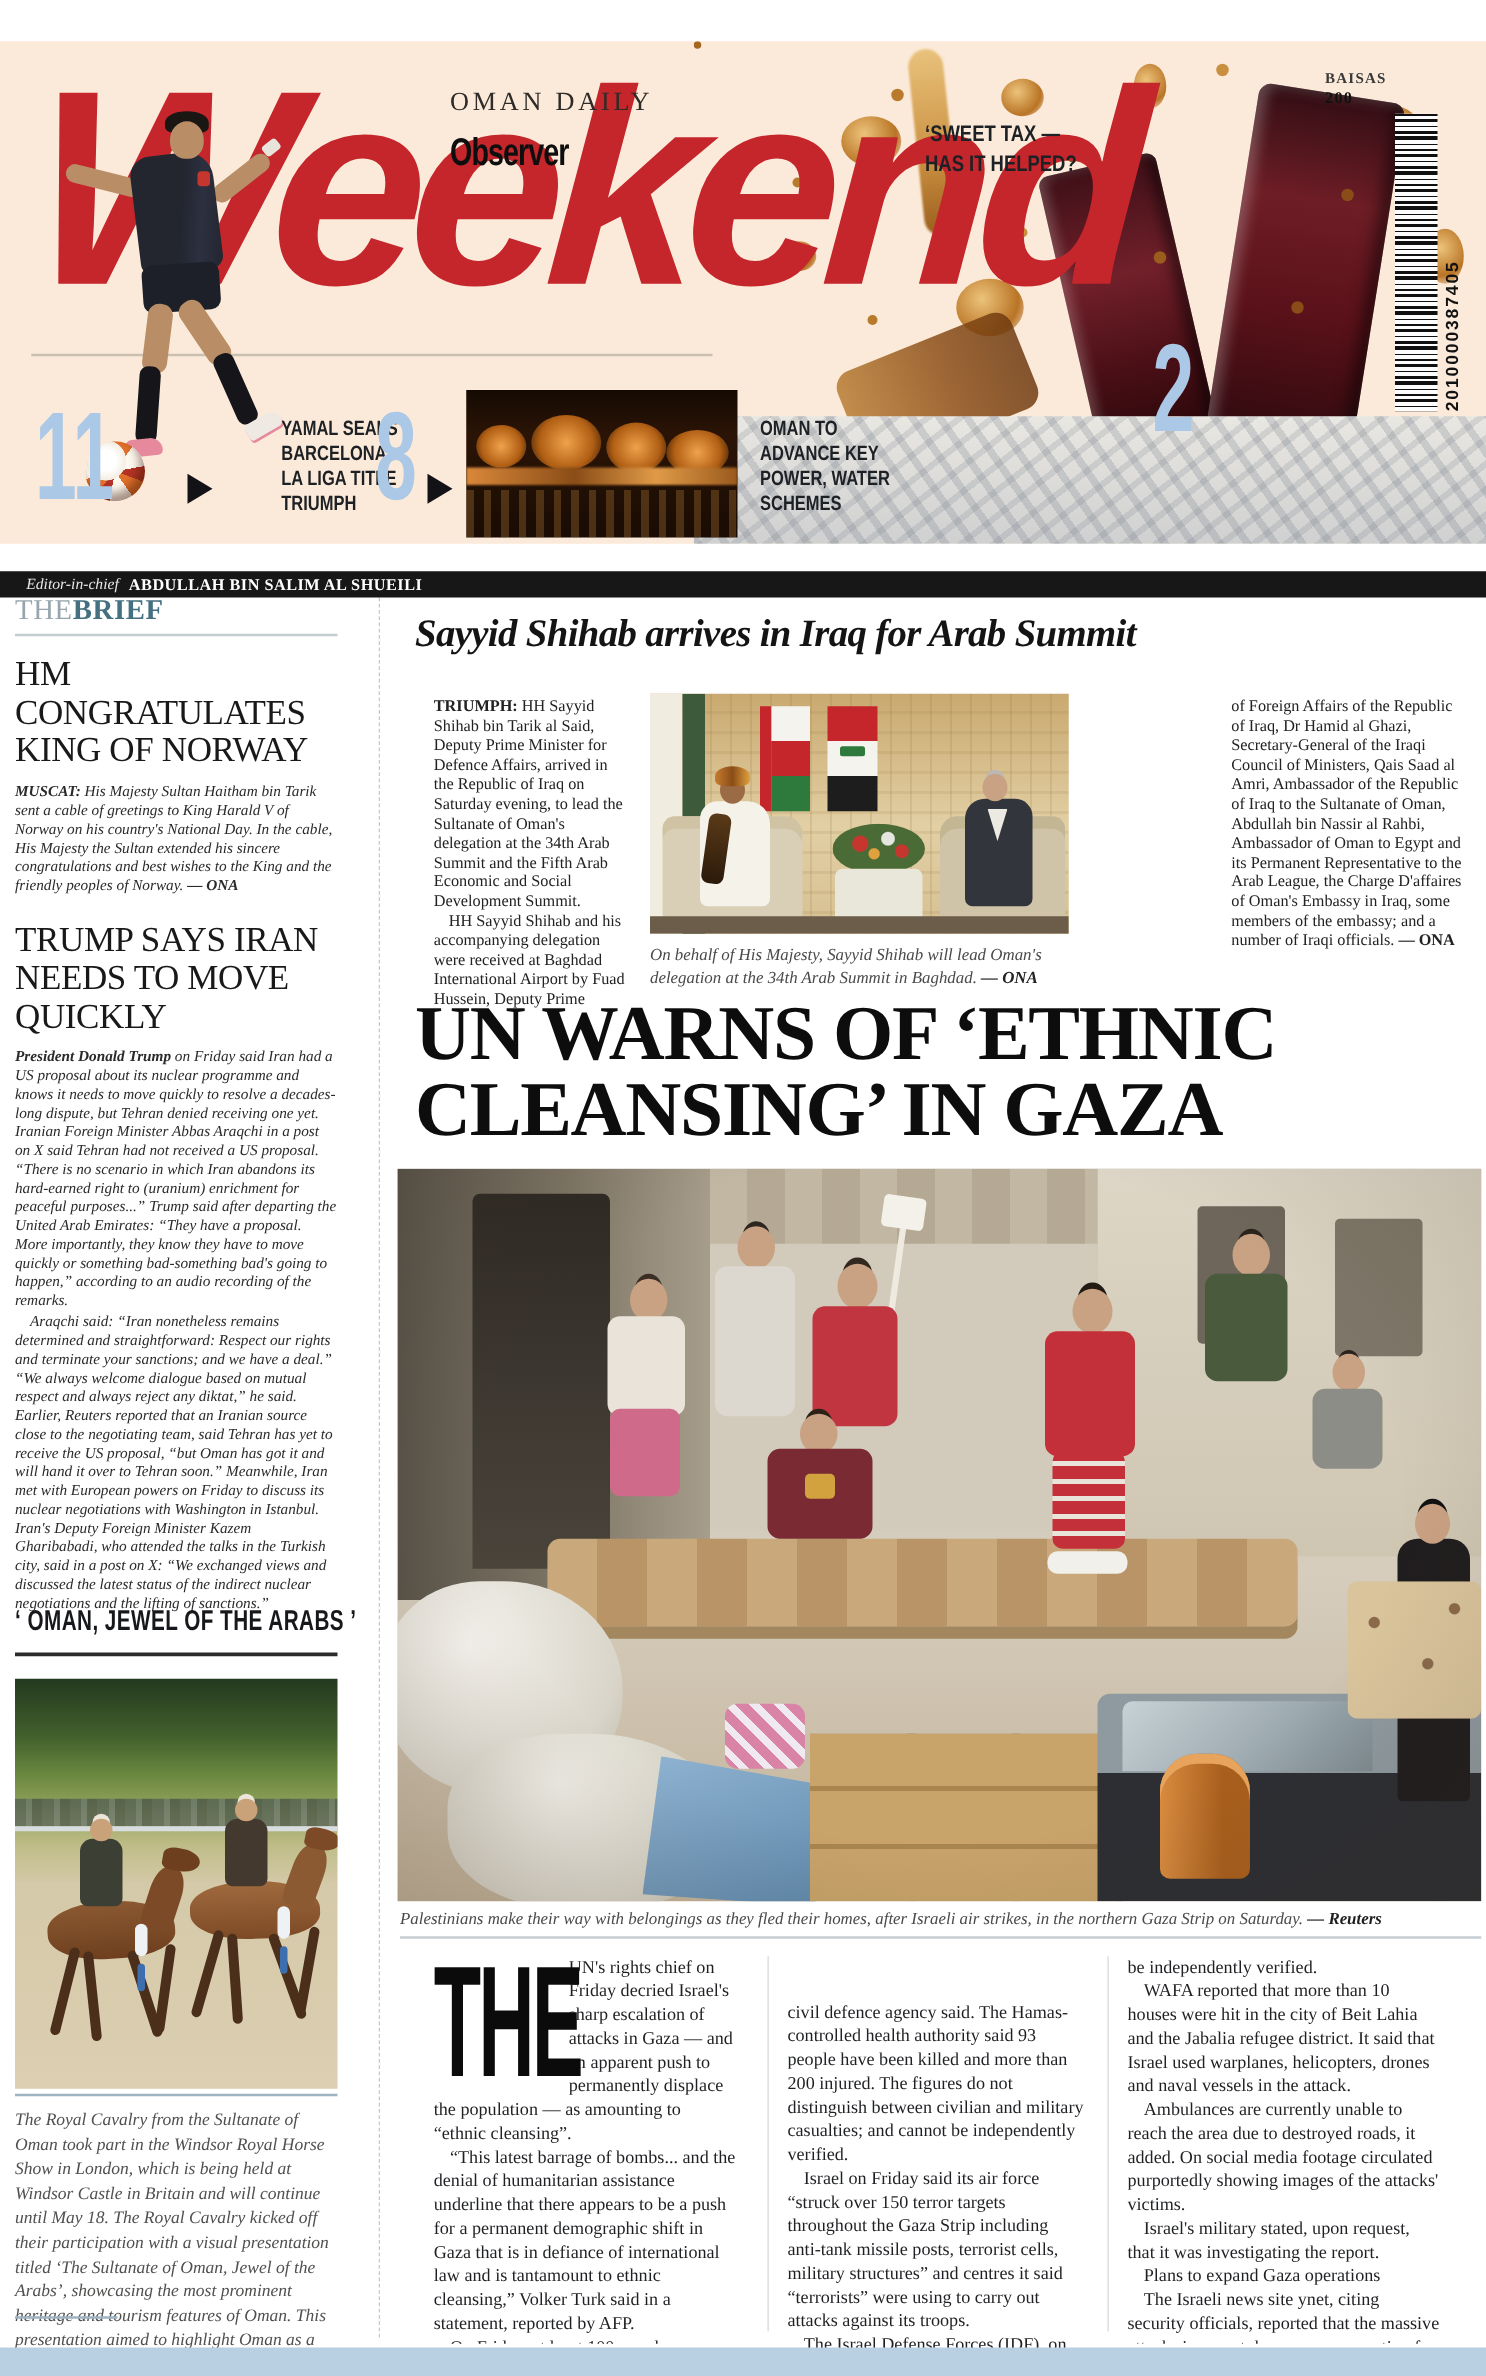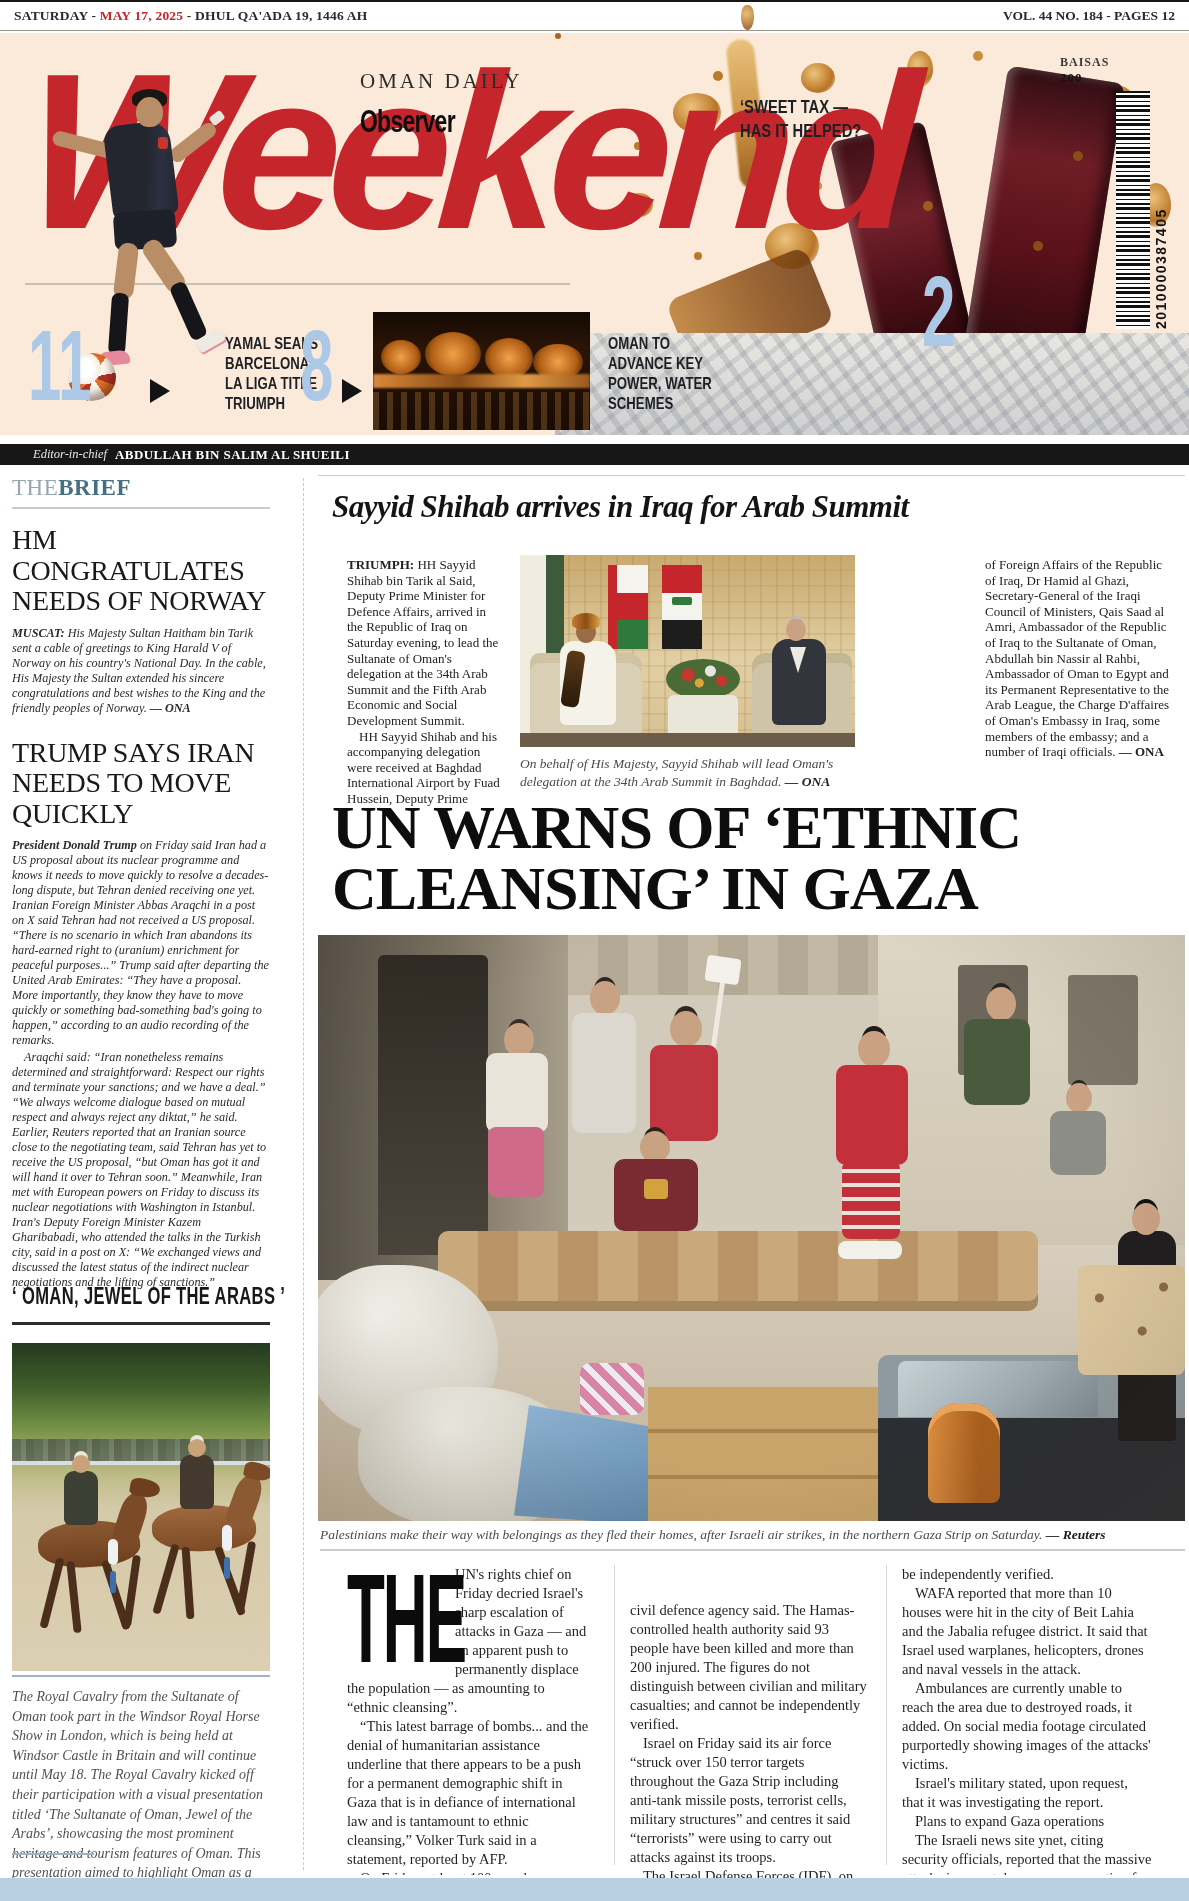--- a/index.html
+++ b/index.html
@@ -108,22 +108,22 @@
   .np .n1 { left:8px; top:28px; width:40px; height:34px; }
   .np .n2 { left:52px; top:20px; width:56px; height:44px; }
   .np .n3 { left:112px; top:26px; width:48px; height:40px; }
   .np .n4 { left:160px; top:32px; width:50px; height:36px; }
   .np .base { position:absolute; left:0; top:62px; width:217px; height:14px; border-radius:0;
               background:linear-gradient(90deg,#d9883a, #8a4d17 40%, #e09a47 70%, #9a5a1d); filter:blur(1px); }
   .np .refl { position:absolute; left:0; top:80px; width:217px; height:38px; opacity:.5;
               background:repeating-linear-gradient(90deg, rgba(224,154,71,.5) 0 6px, rgba(20,10,3,.2) 6px 14px); }
 
   
-  .editor { position:absolute; left:0; top:444px; width:1189px; height:21px; background:#171717; z-index:9;
-            display:flex; align-items:center; padding-left:33px; gap:8px; }
+  .editor { position:absolute; left:0; top:457px; width:1189px; height:21px; background:#171717; z-index:9;
+            display:flex; align-items:center; padding-left:21px; gap:8px; }
   .editor .lbl { font-style:italic; font-size:12.5px; color:#e8e8e8; }
   .editor .nm { font-weight:bold; font-size:13px; letter-spacing:.4px; color:#fff; }
 
   
   .leftcol { position:absolute; left:12px; top:475px; width:258px; height:1395px; }
   .thebrief { font-size:23px; letter-spacing:.5px; }
   .thebrief .t1 { color:#97a6ae; }
   .thebrief .t2 { color:#45707f; font-weight:bold; }
   .brief-rule { width:258px; height:2px; background:#c2ccd1; margin-top:6px; }
   .bhead { font-size:28px; line-height:1.09; color:#191919; letter-spacing:-.3px; margin-top:16px; }
@@ -288,25 +288,20 @@
               transform-origin:left top; margin:4px 0 0 0; letter-spacing:-4px; }
 
   
   .bottombar { position:absolute; left:0; top:1878px; width:1189px; height:23px; background:#b9cfe2; }
 </style>
 </head>
 <body>
 
 <div class="page">
 
-  <div class="topbar">
-    <div class="date"><span>SATURDAY - </span><span class="red">MAY 17, 2025</span><span> - DHUL QA'ADA 19, 1446 AH</span></div>
-    <div class="vol">VOL. 44 NO. 184 - PAGES 12</div>
-    <div class="top-droplet"></div>
-  </div>
 
   <div class="masthead">
 
     <div class="splash" aria-hidden="true">
       <div class="spl-col"></div>
       <div class="blob b1"></div>
         <div class="blob b2"></div>
         <div class="blob b3"></div>
       <div class="blob b4"></div>
         <div class="blob b5"></div>
@@ -387,21 +382,21 @@
     <span class="lbl">Editor-in-chief</span>
     <span class="nm">ABDULLAH BIN SALIM AL SHUEILI</span>
   </div>
 
   <div class="leftcol">
     <div class="thebrief">
       <span class="t1">THE</span><span class="t2">BRIEF</span>
     </div>
     <div class="brief-rule"></div>
 
-    <div class="bhead">HM CONGRATULATES NEEDS OF NORWAY</div>
+    <div class="bhead">HM CONGRATULATES KING OF NORWAY</div>
     <p class="bbody">
       <b>MUSCAT:</b><span> His Majesty Sultan Haitham bin Tarik sent a cable of greetings to King Harald V of Norway on his country's National Day. In the cable, His Majesty the Sultan extended his sincere congratulations and best wishes to the King and the friendly peoples of Norway. </span><b>— ONA</b>
     </p>
 
     <div class="bhead" style="margin-top:22px;">TRUMP SAYS IRAN NEEDS TO MOVE QUICKLY</div>
     <p class="bbody">
       <b>President Donald Trump</b><span> on Friday said Iran had a US proposal about its nuclear programme and knows it needs to move quickly to resolve a decades-long dispute, but Tehran denied receiving one yet. Iranian Foreign Minister Abbas Araqchi in a post on X said Tehran had not received a US proposal. “There is no scenario in which Iran abandons its hard-earned right to (uranium) enrichment for peaceful purposes...” Trump said after departing the United Arab Emirates: “They have a proposal. More importantly, they know they have to move quickly or something bad-something bad's going to happen,” according to an audio recording of the remarks.</span>
       <span class="ind">Araqchi said: “Iran nonetheless remains determined and straightforward: Respect our rights and terminate your sanctions; and we have a deal.” “We always welcome dialogue based on mutual respect and always reject any diktat,” he said. Earlier, Reuters reported that an Iranian source close to the negotiating team, said Tehran has yet to receive the US proposal, “but Oman has got it and will hand it over to Tehran soon.” Meanwhile, Iran met with European powers on Friday to discuss its nuclear negotiations with Washington in Istanbul. Iran's Deputy Foreign Minister Kazem Gharibabadi, who attended the talks in the Turkish city, said in a post on X: “We exchanged views and discussed the latest status of the indirect nuclear negotiations and the lifting of sanctions.”</span>
     </p>
 

